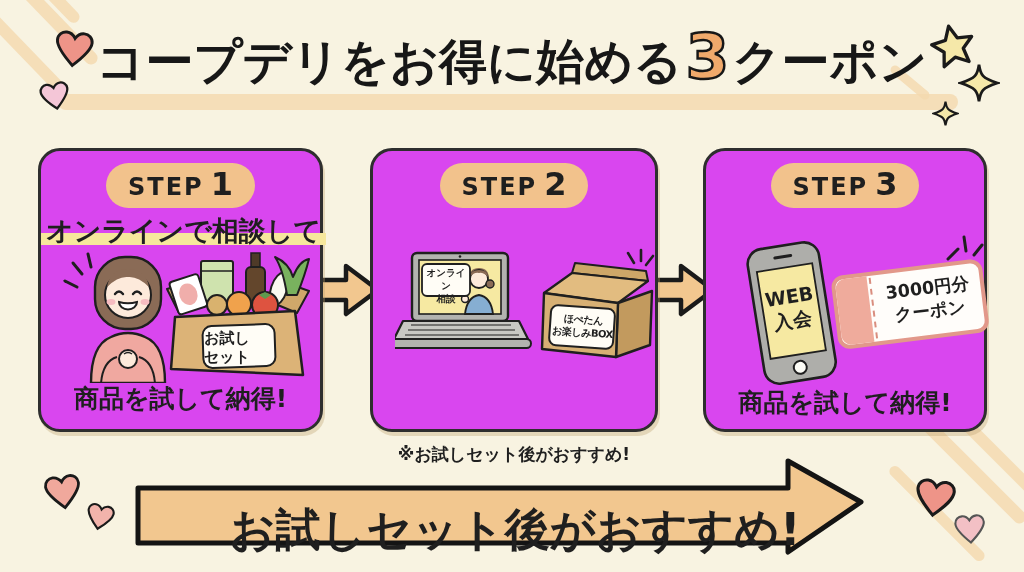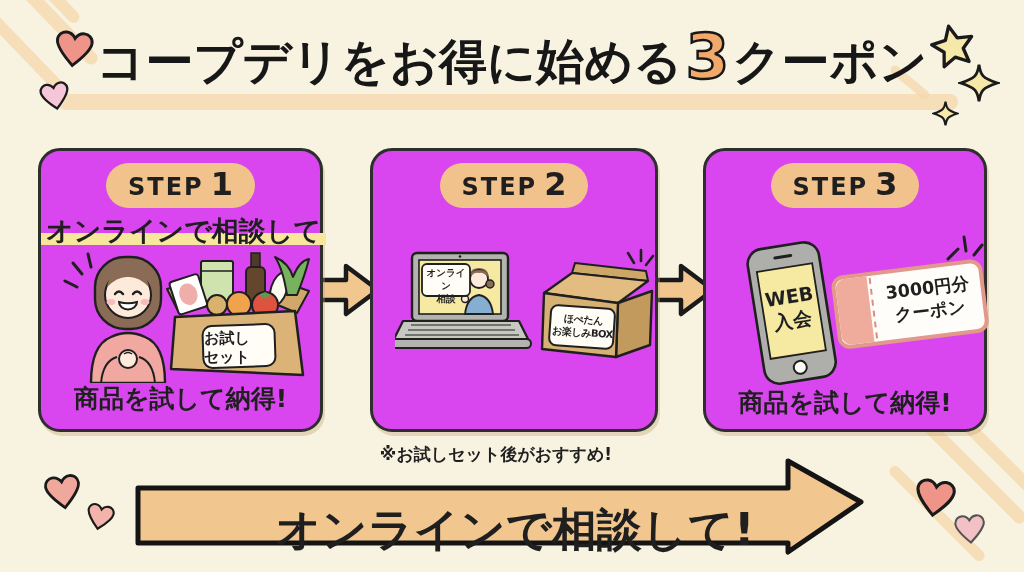--- a/index.html
+++ b/index.html
@@ -17,21 +17,21 @@
 
 
 .card { position:absolute; top:148px; width:285px; height:284px; background:#d946ef; border:3px solid #2e2e2e; border-radius:22px; text-align:center; box-shadow:2px 4px 0 rgba(190,160,110,.35); z-index:2; }
 .badge-row { margin-top:12px; }
 .badge { display:inline-flex; align-items:baseline; gap:7px; padding:2px 22px 5px; background:#f2c28c; border-radius:24px; font-weight:800; }
 .badge-word { font-size:24px; letter-spacing:2px; }
 .badge-num { font-size:32px; }
 .heading { margin-top:5px; font-size:27px; font-weight:900; white-space:nowrap; }
 .heading .hl { background:linear-gradient(transparent 58%, #f6e79c 58%, #f6e79c 96%, transparent 96%); padding:0 5px; }
 .caption { position:absolute; left:0; width:100%; font-weight:900; font-size:25px; line-height:1.18; white-space:pre-line; }
-.note { position:absolute; left:352px; top:443px; width:288px; font-weight:700; font-size:17px; text-align:center; z-index:2; }
+.note { position:absolute; left:370px; top:443px; width:288px; font-weight:700; font-size:17px; text-align:center; z-index:2; }
 
 
 .illus { position:absolute; }
 .illus-label { position:absolute; text-align:center; font-weight:800; white-space:pre-line; color:#1f1f1f; }
 
 
 .flow-arrow { position:absolute; top:262px; width:80px; height:56px; z-index:1; }
 
 
 .bottom-arrow { position:absolute; left:130px; top:456px; width:740px; height:108px; z-index:1; }
@@ -233,15 +233,15 @@
   <svg class="flow-arrow" style="left:302px;" viewBox="0 0 80 56">
     <polygon points="3,18 44,18 44,4 76,28 44,52 44,38 3,38" fill="#f2c78f" stroke="#1a1a1a" stroke-width="4.5" stroke-linejoin="round"></polygon>
   </svg>
   <svg class="flow-arrow" style="left:637px;" viewBox="0 0 80 56">
     <polygon points="3,18 44,18 44,4 76,28 44,52 44,38 3,38" fill="#f2c78f" stroke="#1a1a1a" stroke-width="4.5" stroke-linejoin="round"></polygon>
   </svg>
 
   <svg class="bottom-arrow" viewBox="0 0 740 108">
     <polygon points="8,32 658,32 658,5 731,46 658,96 658,87 8,87" fill="#f2c78f" stroke="#141414" stroke-width="5" stroke-linejoin="round"></polygon>
   </svg>
-  <div class="bottom-label">オンラインで相談して!</div>
+  <div class="bottom-label">お試しセット後がおすすめ!</div>
 
 </div>
 
 </body></html>

